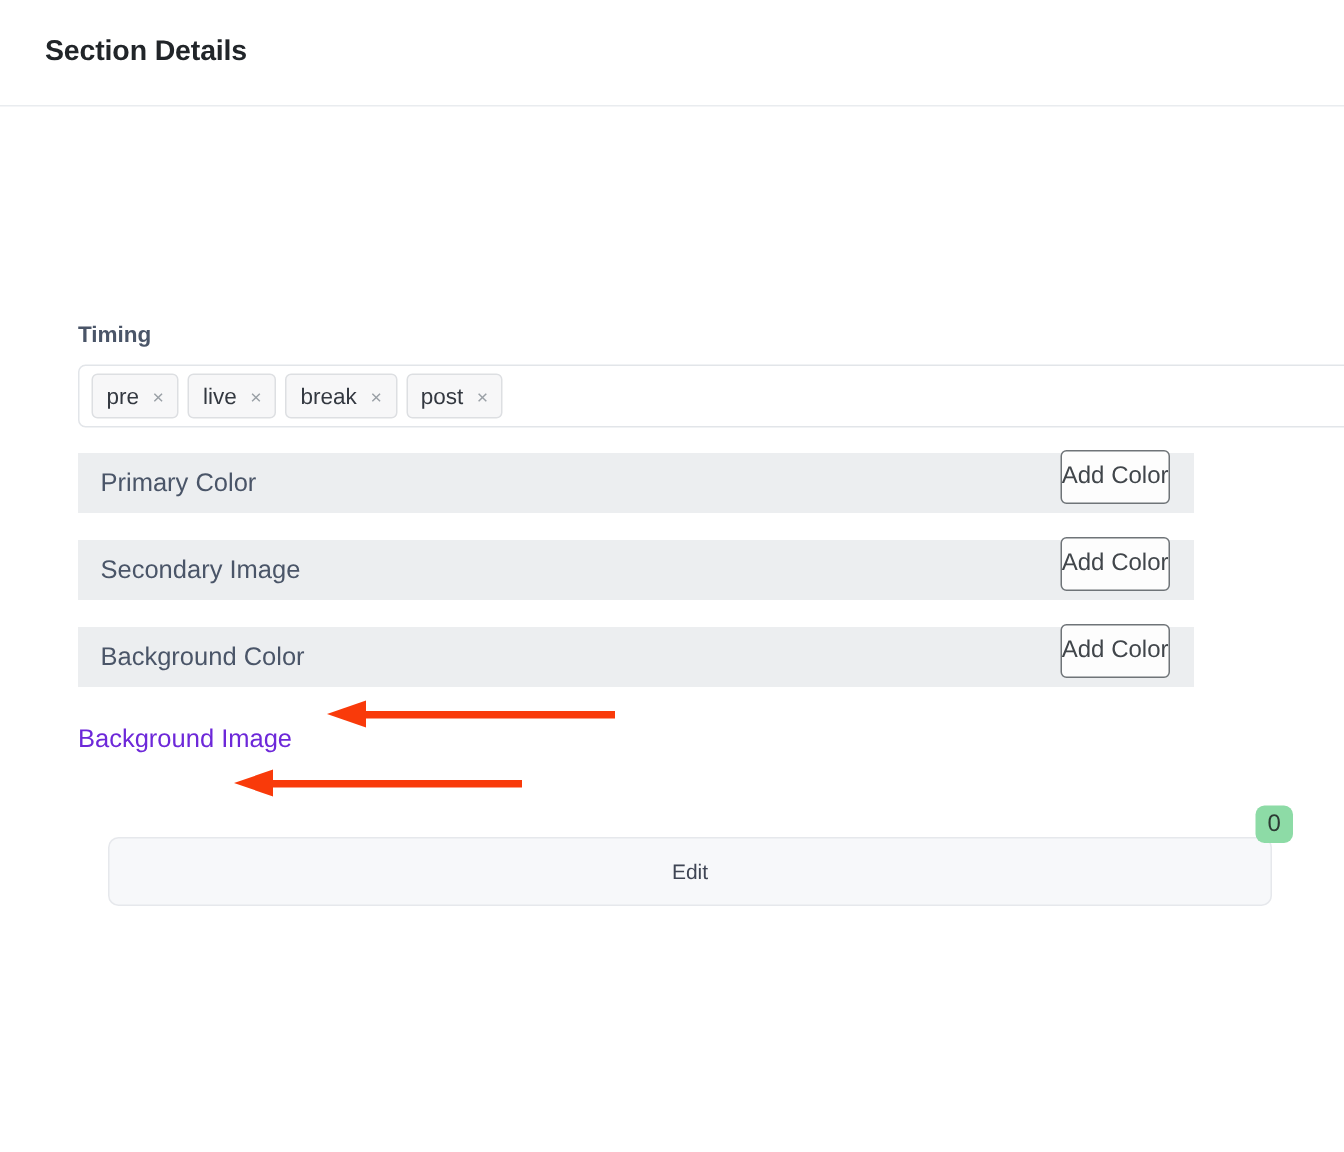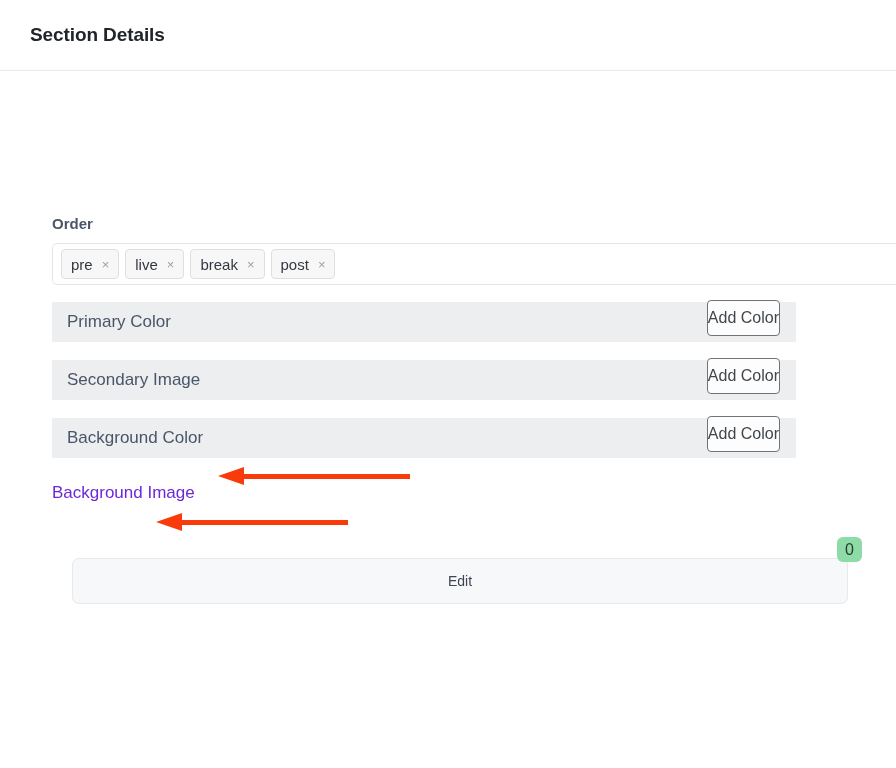--- a/index.html
+++ b/index.html
@@ -220,21 +220,21 @@
 <body>
 
 <div class="page-header">
   <div class="title">Section Details</div>
 </div>
 
 <div class="content">
 
 
   <div class="field-block" style="margin-top:32px;">
-    <span class="field-label">Order</span>
+    <span class="field-label">Timing</span>
     <div class="arrow" style="left:156px; top:304px; width:192px;">
       <div class="shaft" style="width:170px;"></div>
       <div class="head"></div>
     </div>
 
     <div class="tag-input">
       <span class="tag">
         <span>pre</span>
         <span class="tag-x">×</span>
       </span>

